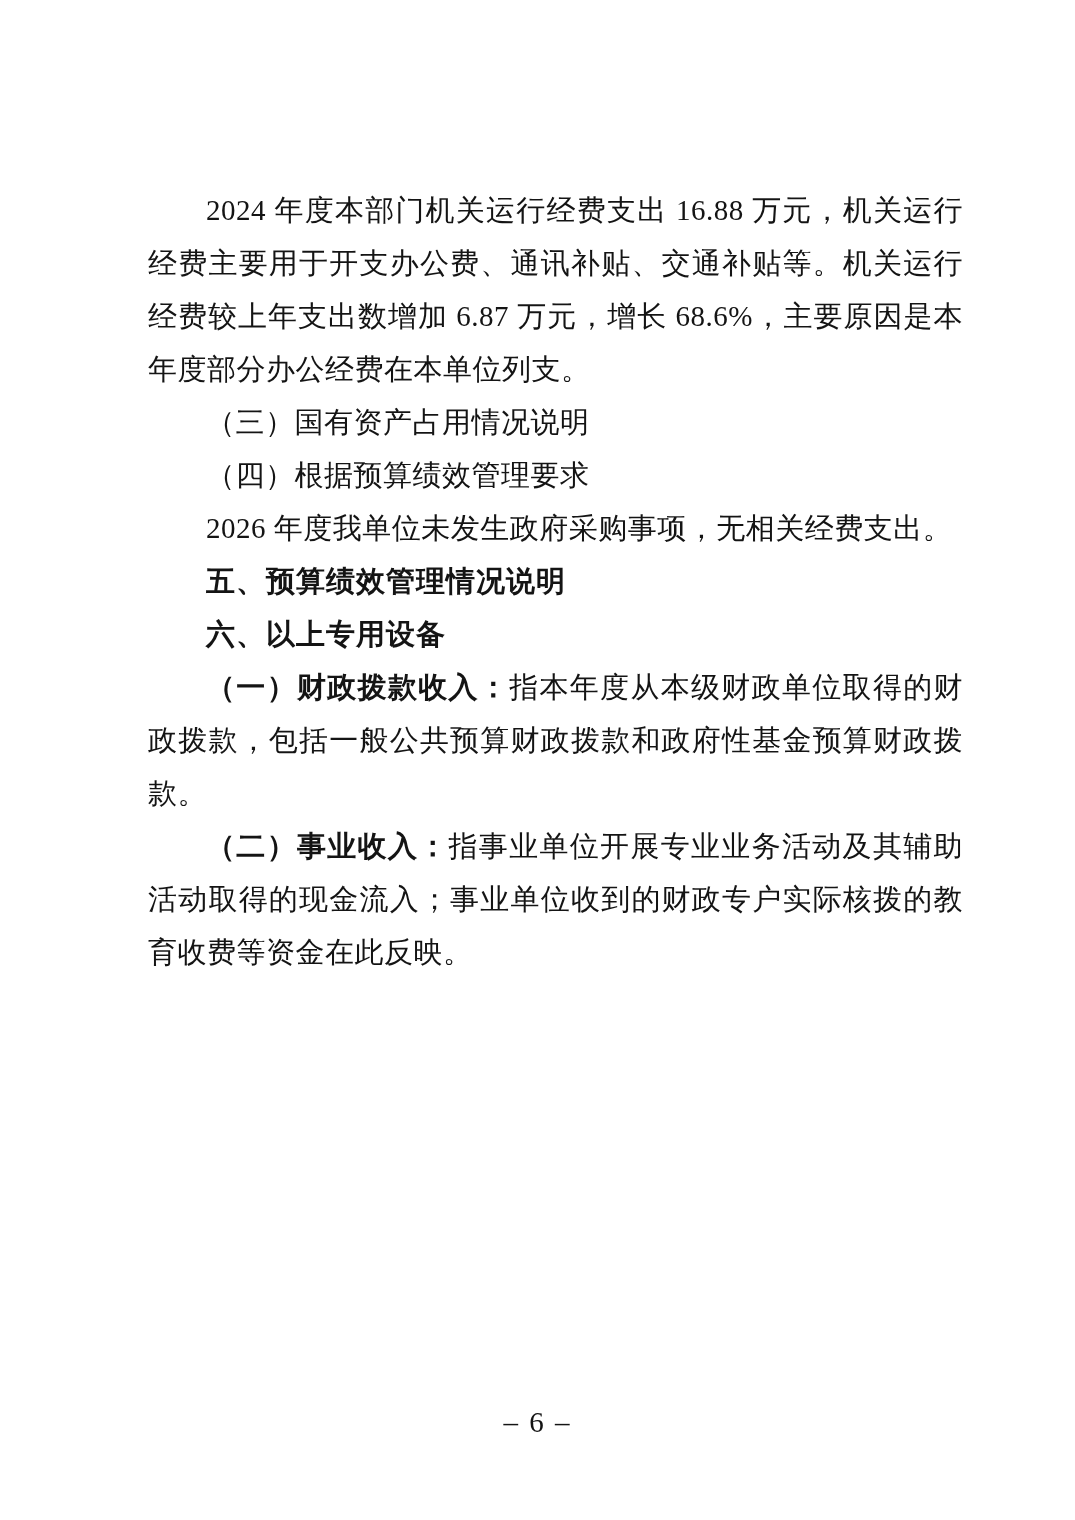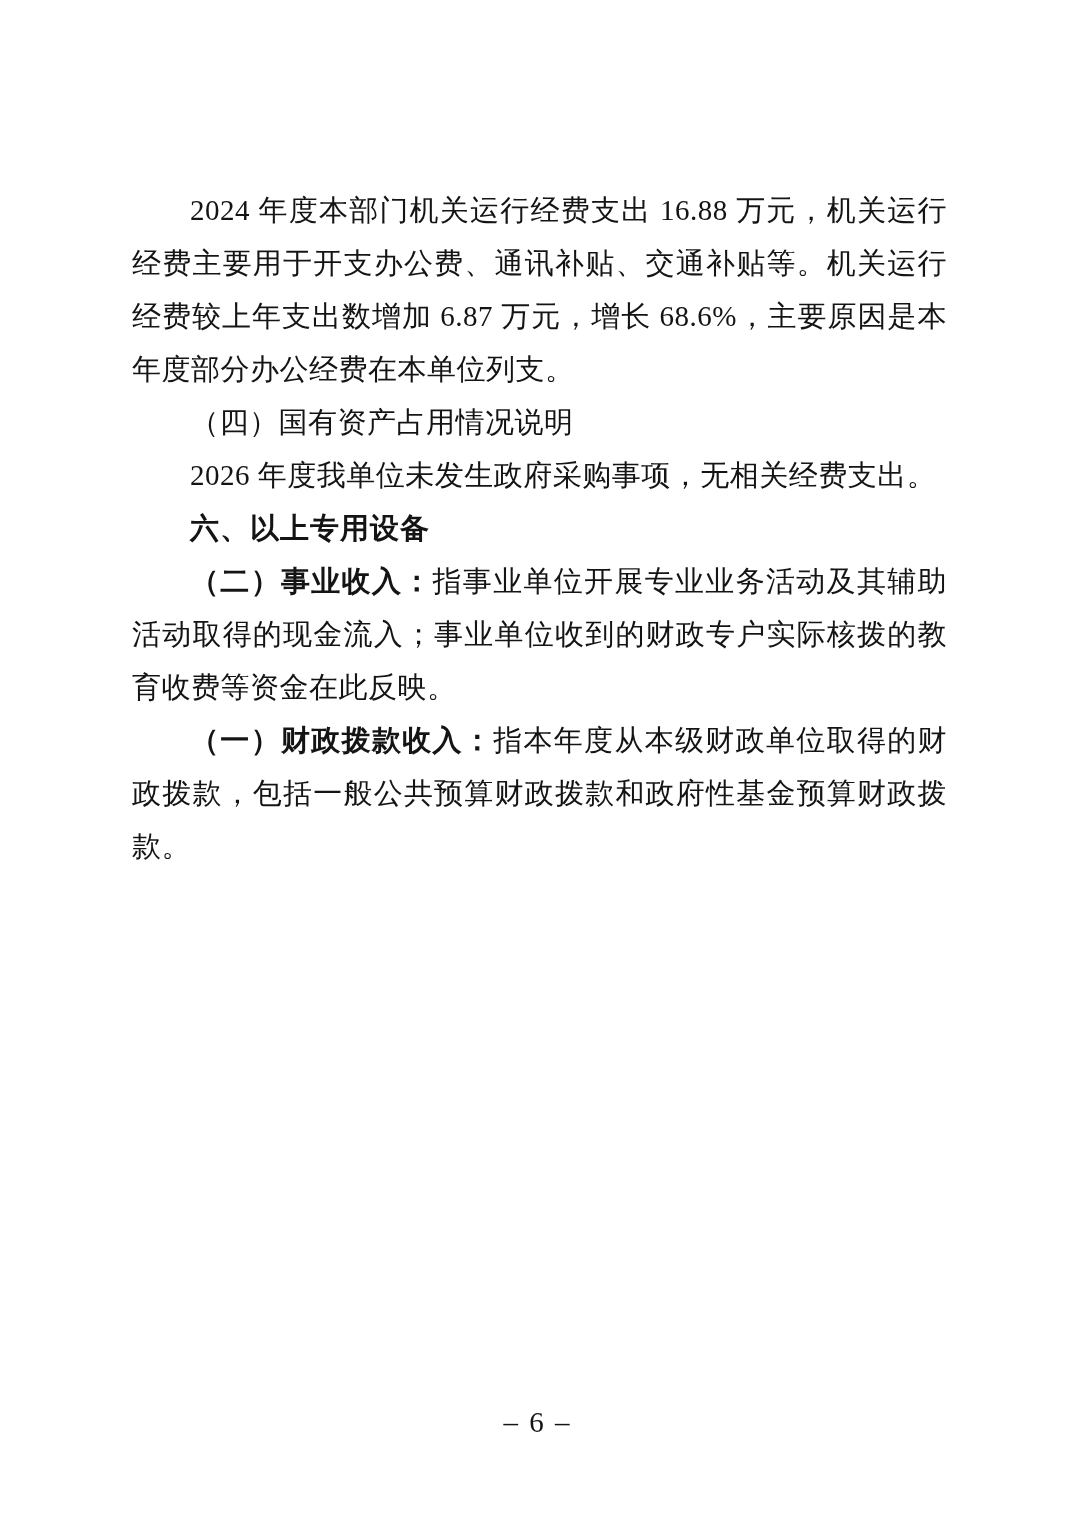--- a/index.html
+++ b/index.html
@@ -11,21 +11,21 @@
     position: relative;
     width: 1075px;
     height: 1520px;
     background: #ffffff;
     overflow: hidden;
     font-family: "Liberation Serif", "DejaVu Serif", serif;
     color: #141414;
   }
   .doc-content {
     position: absolute;
-    left: 132px;
+    left: 148px;
     top: 184px;
     width: 815px;
   }
   .doc-content p {
     margin: 0;
     padding: 0;
     font-size: 29px;
     line-height: 53px;
     text-align: justify;
     text-indent: 2em;
@@ -59,30 +59,32 @@
   }
 </style>
 </head>
 <body>
 
 <div class="page">
   <div class="doc-content">
 
     <p class="body-para">2024 年度本部门机关运行经费支出 16.88 万元，机关运行经费主要用于开支办公费、通讯补贴、交通补贴等。机关运行经费较上年支出数增加 6.87 万元，增长 68.6%，主要原因是本年度部分办公经费在本单位列支。</p>
 
+    <p class="sub-heading">（三）国有资产占用情况说明</p>
 
 
-    <p class="sub-heading">（四）国有资产占用情况说明</p>
+    <p class="sub-heading">（四）根据预算绩效管理要求</p>
 
     <p class="body-para">2026 年度我单位未发生政府采购事项，无相关经费支出。</p>
 
+    <p class="heading-bold">五、预算绩效管理情况说明</p>
 
 
     <p class="heading-bold">六、以上专用设备</p>
 
+    <p class="body-para term-def"><span class="term">（一）财政拨款收入：</span><span>指本年度从本级财政单位取得的财政拨款，包括一般公共预算财政拨款和政府性基金预算财政拨款。</span></p>
+
     <p class="body-para term-def"><span class="term">（二）事业收入：</span><span>指事业单位开展专业业务活动及其辅助活动取得的现金流入；事业单位收到的财政专户实际核拨的教育收费等资金在此反映。</span></p>
-
-    <p class="body-para term-def"><span class="term">（一）财政拨款收入：</span><span>指本年度从本级财政单位取得的财政拨款，包括一般公共预算财政拨款和政府性基金预算财政拨款。</span></p>
 
   </div>
 
   <div class="footer-pagenum">– 6 –</div>
 </div>
 
 </body></html>

